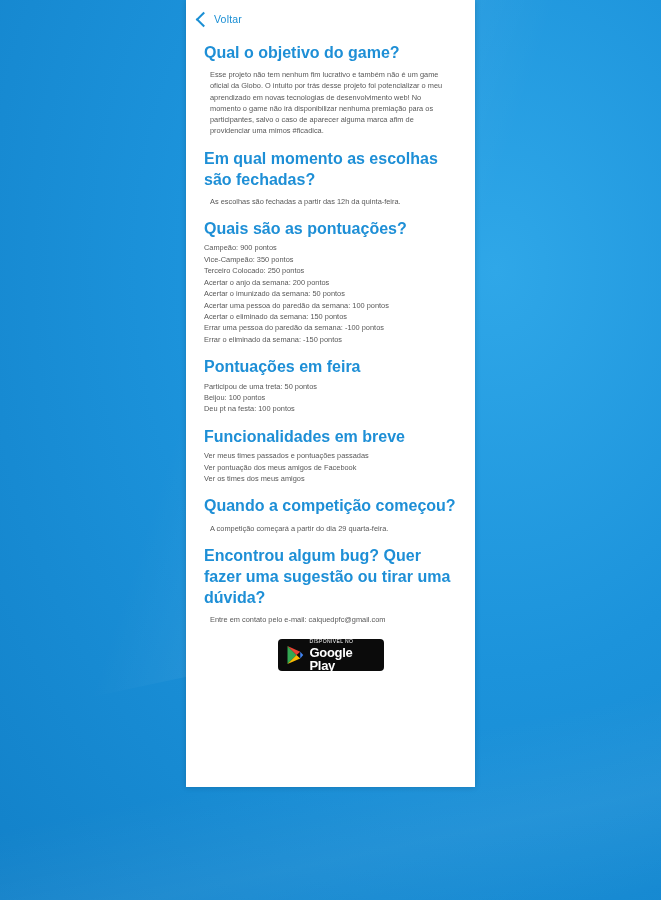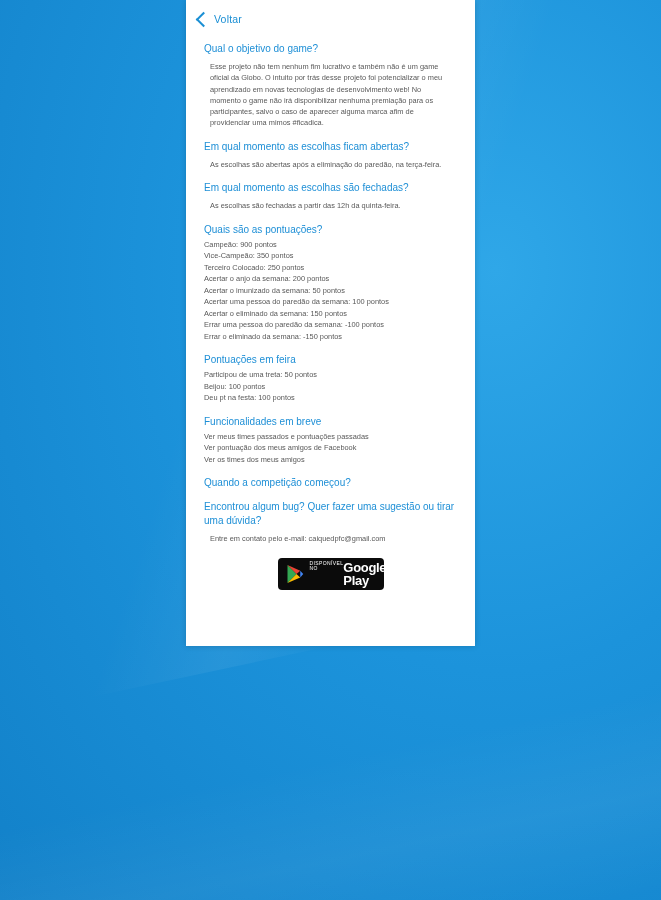--- a/index.html
+++ b/index.html
@@ -40,21 +40,21 @@
     height: 80%;
     background: linear-gradient(160deg, rgba(255,255,255,0.00) 45%, rgba(255,255,255,0.05) 55%, rgba(255,255,255,0.00) 65%);
     transform: rotate(8deg);
     pointer-events: none;
   }
   .card {
     position: absolute;
     left: 186px;
     top: 0;
     width: 289px;
-    height: 646px;
+    height: 787px;
     background: #ffffff;
     box-shadow: 0 0 6px rgba(0,0,0,0.18);
     overflow: hidden;
     z-index: 2;
   }
   .topbar {
     height: 38px;
     display: flex;
     align-items: center;
     padding-left: 12px;
@@ -83,22 +83,22 @@
     letter-spacing: .2px;
   }
   .content {
     padding: 4px 18px 18px 18px;
   }
   .sec {
     margin-bottom: 11px;
   }
   .sec h2 {
     margin: 0 0 3px 0;
-    font-size: 10px;
-    font-weight: normal;
+    font-size: 16px;
+    font-weight: bold;
     color: #1e8fd6;
     line-height: 1.32;
   }
   .sec p {
     margin: 6px;
     font-size: 7.4px;
     line-height: 1.52;
     color: #585858;
     text-align: left;
   }
@@ -124,21 +124,21 @@
     box-sizing: border-box;
     cursor: pointer;
   }
   .gp-icon {
     width: 18px;
     height: 20px;
     flex: none;
   }
   .gp-text {
     display: flex;
-    flex-direction: row;
+    flex-direction: column;
     justify-content: center;
     color: #ffffff;
     line-height: 1;
   }
   .gp-small {
     font-size: 5px;
     letter-spacing: .4px;
     margin-bottom: 2px;
   }
   .gp-big {
@@ -161,24 +161,20 @@
       </button>
     </div>
 
     <div class="content">
 
       <div class="sec">
         <h2>Qual o objetivo do game?</h2>
         <p>Esse projeto não tem nenhum fim lucrativo e também não é um game oficial da Globo. O intuito por trás desse projeto foi potencializar o meu aprendizado em novas tecnologias de desenvolvimento web! No momento o game não irá disponibilizar nenhuma premiação para os participantes, salvo o caso de aparecer alguma marca afim de providenciar uma mimos #ficadica.</p>
       </div>
 
-      <div class="sec">
-        <h2>Em qual momento as escolhas ficam abertas?</h2>
-        <p>As escolhas são abertas após a eliminação do paredão, na terça-feira.</p>
-      </div>
 
       <div class="sec">
         <h2>Em qual momento as escolhas são fechadas?</h2>
         <p>As escolhas são fechadas a partir das 12h da quinta-feira.</p>
       </div>
 
       <div class="sec">
         <h2>Quais são as pontuações?</h2>
         <div class="lines">
           <div>Campeão: 900 pontos</div>
@@ -206,20 +202,21 @@
         <h2>Funcionalidades em breve</h2>
         <div class="lines">
           <div>Ver meus times passados e pontuações passadas</div>
           <div>Ver pontuação dos meus amigos de Facebook</div>
           <div>Ver os times dos meus amigos</div>
         </div>
       </div>
 
       <div class="sec">
         <h2>Quando a competição começou?</h2>
+        <p>A competição começará a partir do dia 29 quarta-feira.</p>
       </div>
 
       <div class="sec">
         <h2>Encontrou algum bug? Quer fazer uma sugestão ou tirar uma dúvida?</h2>
         <p>Entre em contato pelo e-mail: caiquedpfc@gmail.com</p>
       </div>
 
       <div class="badge-wrap">
         <div class="gp-badge">
           <span class="gp-icon">

